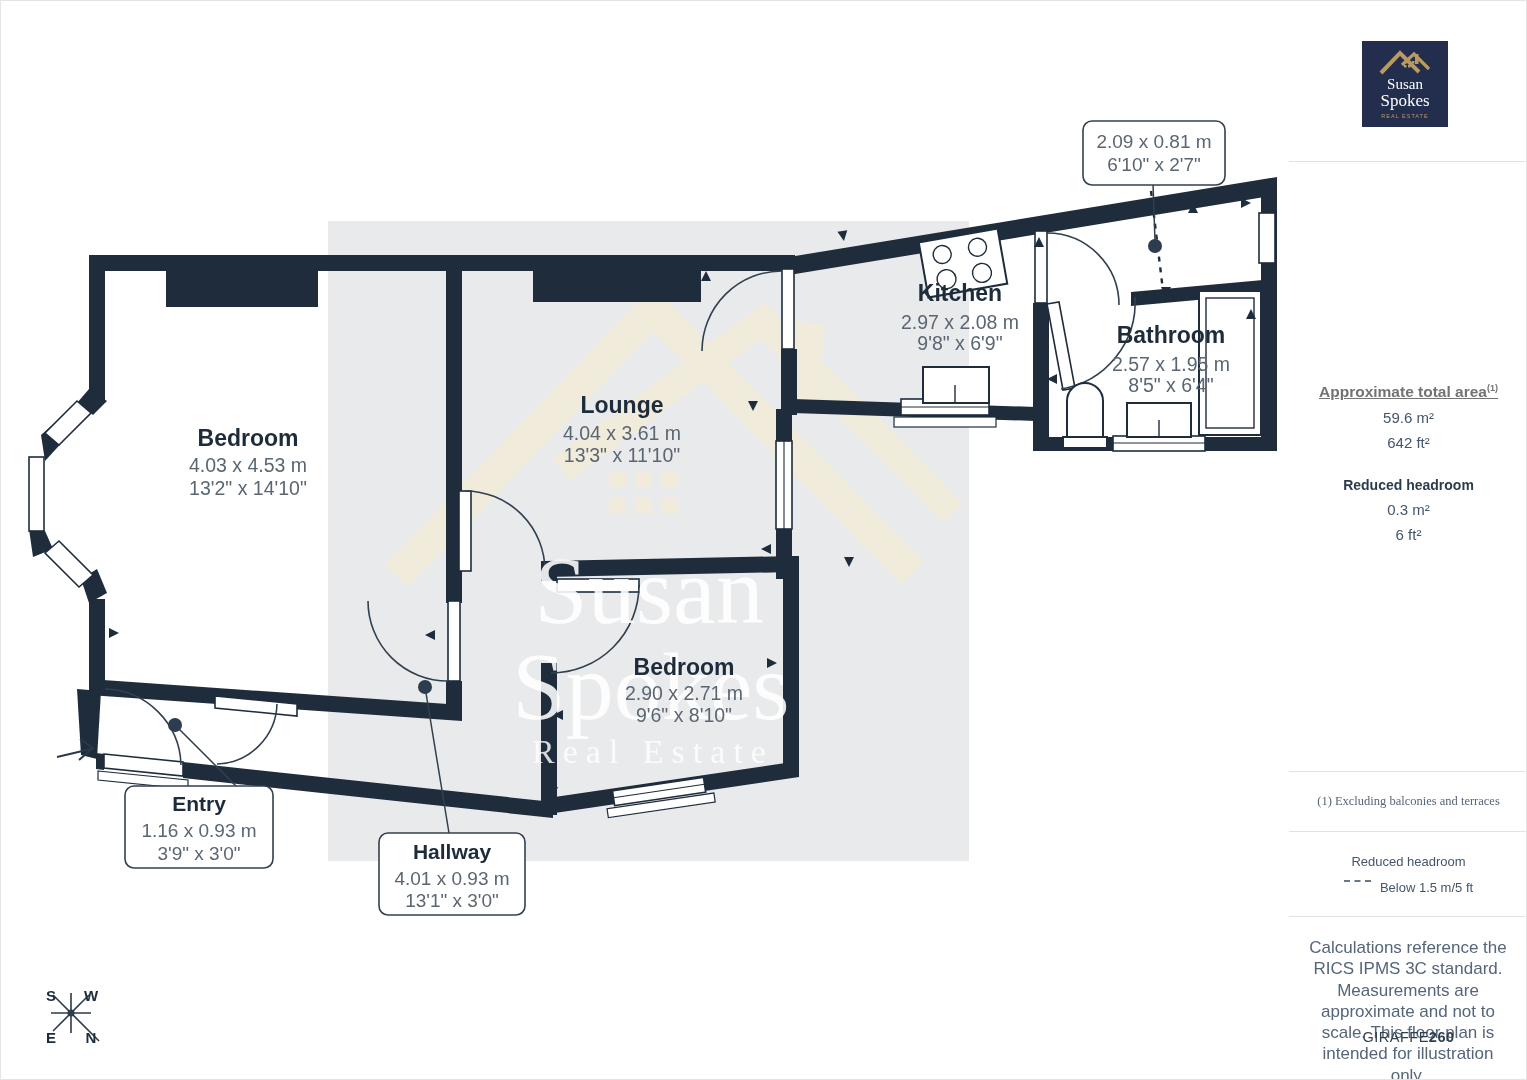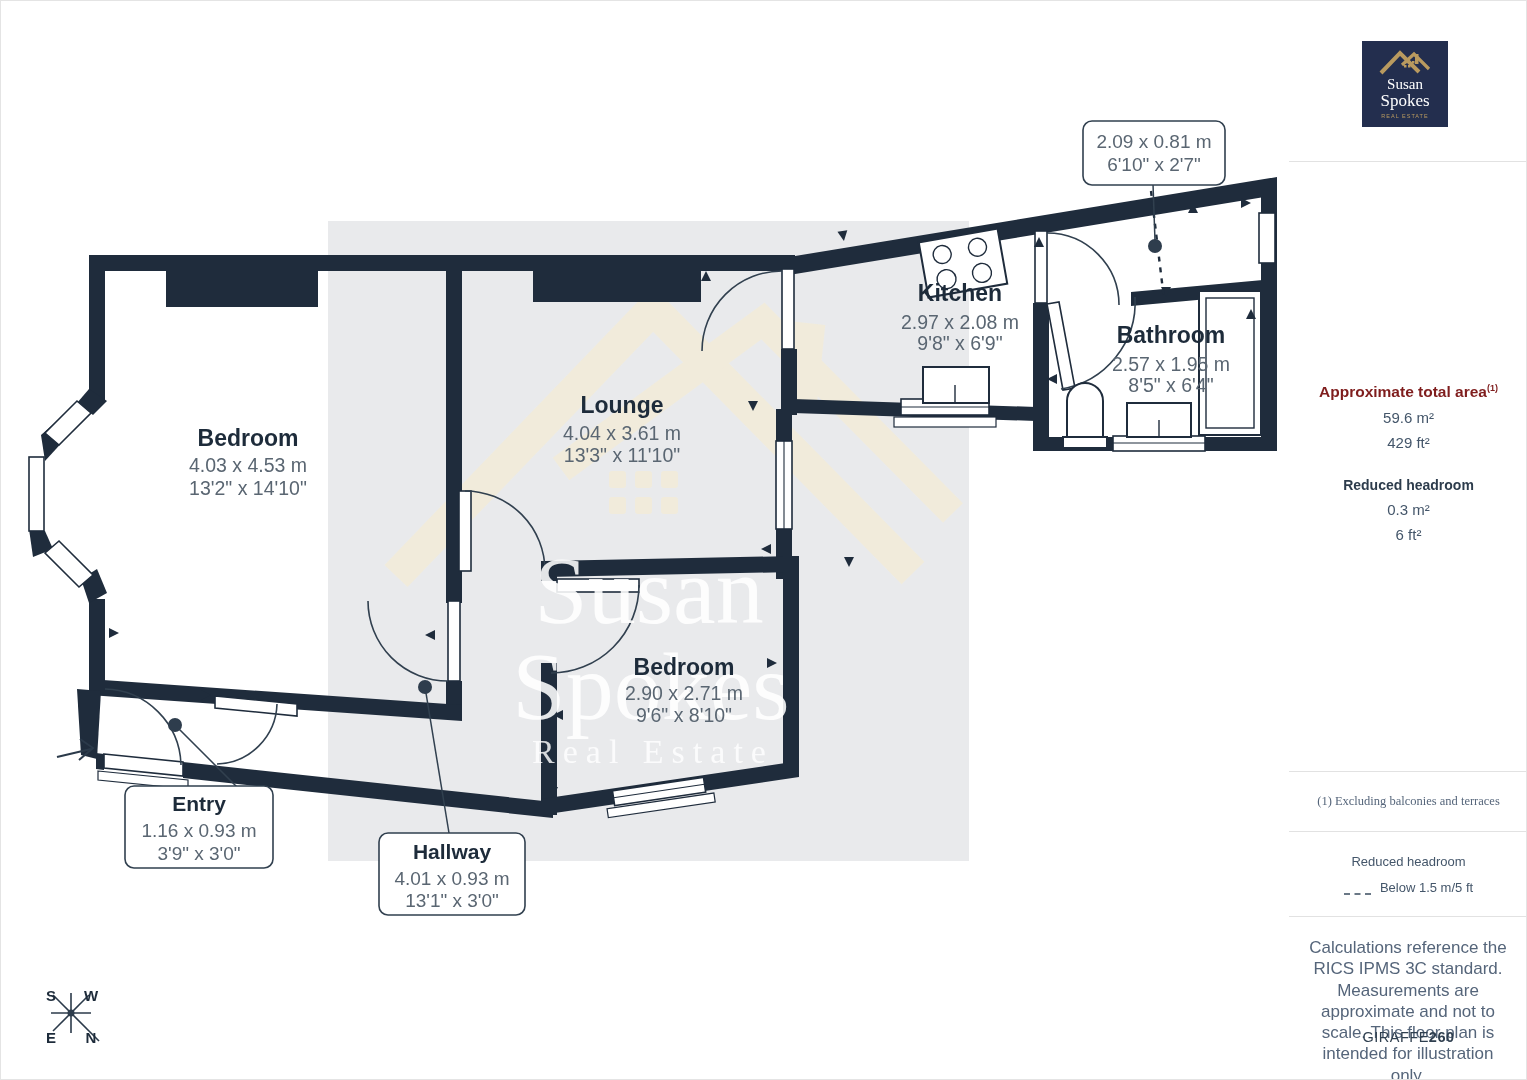--- a/index.html
+++ b/index.html
@@ -31,28 +31,28 @@
   
   .sidebar{position:absolute;left:1288px;top:0;width:239px;height:1080px;background:#fff;}
   .vdivider{position:absolute;left:1288px;top:0;width:1px;height:1080px;background:#e2e2e2;}
   .hrule{position:absolute;left:0;width:100%;height:1px;background:#e2e2e2;}
   .logo{position:absolute;left:73px;top:40px;width:86px;height:86px;background:#232e4e;display:flex;flex-direction:column;
         align-items:center;justify-content:center;}
   .logo-name{font-family:"Liberation Serif",serif;color:#fff;font-size:15px;line-height:1.05;}
   .logo-name2{font-family:"Liberation Serif",serif;color:#fff;font-size:17px;line-height:1.05;}
   .logo-sub{color:#b99a5f;font-size:5.5px;letter-spacing:1px;margin-top:3px;text-transform:uppercase;}
   .area-block{position:absolute;top:382px;width:100%;text-align:center;color:#44566a;}
-  .area-title{font-size:15.5px;font-weight:700;color:#7f1d1d;}
+  .area-title{font-size:15.5px;font-weight:700;color:#737373;text-decoration:underline;}
   .area-title sup{font-size:9px;}
   .area-val{font-size:15px;margin-top:8px;}
   .sub-title{font-size:14px;font-weight:700;color:#2d3c4c;margin-top:26px;}
   .footnote{position:absolute;top:793px;width:100%;text-align:center;font-size:12.5px;color:#55657a;font-family:Liberation Serif, serif;}
   .legend{position:absolute;top:853px;width:100%;text-align:center;color:#44566a;}
   .legend-title{font-size:13px;}
-  .legend-row{margin-top:11px;font-size:13px;display:flex;align-items:flex-end;justify-content:center;gap:9px;}
+  .legend-row{margin-top:11px;font-size:13px;display:flex;align-items:flex-start;justify-content:center;gap:9px;}
   .dash-sample{display:inline-block;width:27px;height:0;border-top:2px dashed #6a7886;}
   .disclaimer{position:absolute;top:936px;left:19px;width:200px;text-align:center;font-size:17px;line-height:1.25;color:#55657a;}
   .giraffe{position:absolute;top:1028px;width:100%;text-align:center;font-size:14.5px;letter-spacing:0.5px;color:#2f3f4f;}
   .giraffe .bold{font-weight:700;}
 </style>
 </head>
 <body>
 
 <div class="canvas">
 
@@ -314,21 +314,21 @@
     </div>
 
     <div class="hrule" style="top:160px"></div>
     <div class="hrule" style="top:770px"></div>
     <div class="hrule" style="top:830px"></div>
     <div class="hrule" style="top:915px"></div>
 
     <div class="area-block">
       <div class="area-title"><span>Approximate total area</span><sup>(1)</sup></div>
       <div class="area-val">59.6 m²</div>
-      <div class="area-val">429 ft²</div>
+      <div class="area-val">642 ft²</div>
       <div class="sub-title">Reduced headroom</div>
       <div class="area-val">0.3 m²</div>
       <div class="area-val">6 ft²</div>
     </div>
 
     <div class="footnote">(1) Excluding balconies and terraces</div>
 
     <div class="legend">
       <div class="legend-title">Reduced headroom</div>
       <div class="legend-row">

